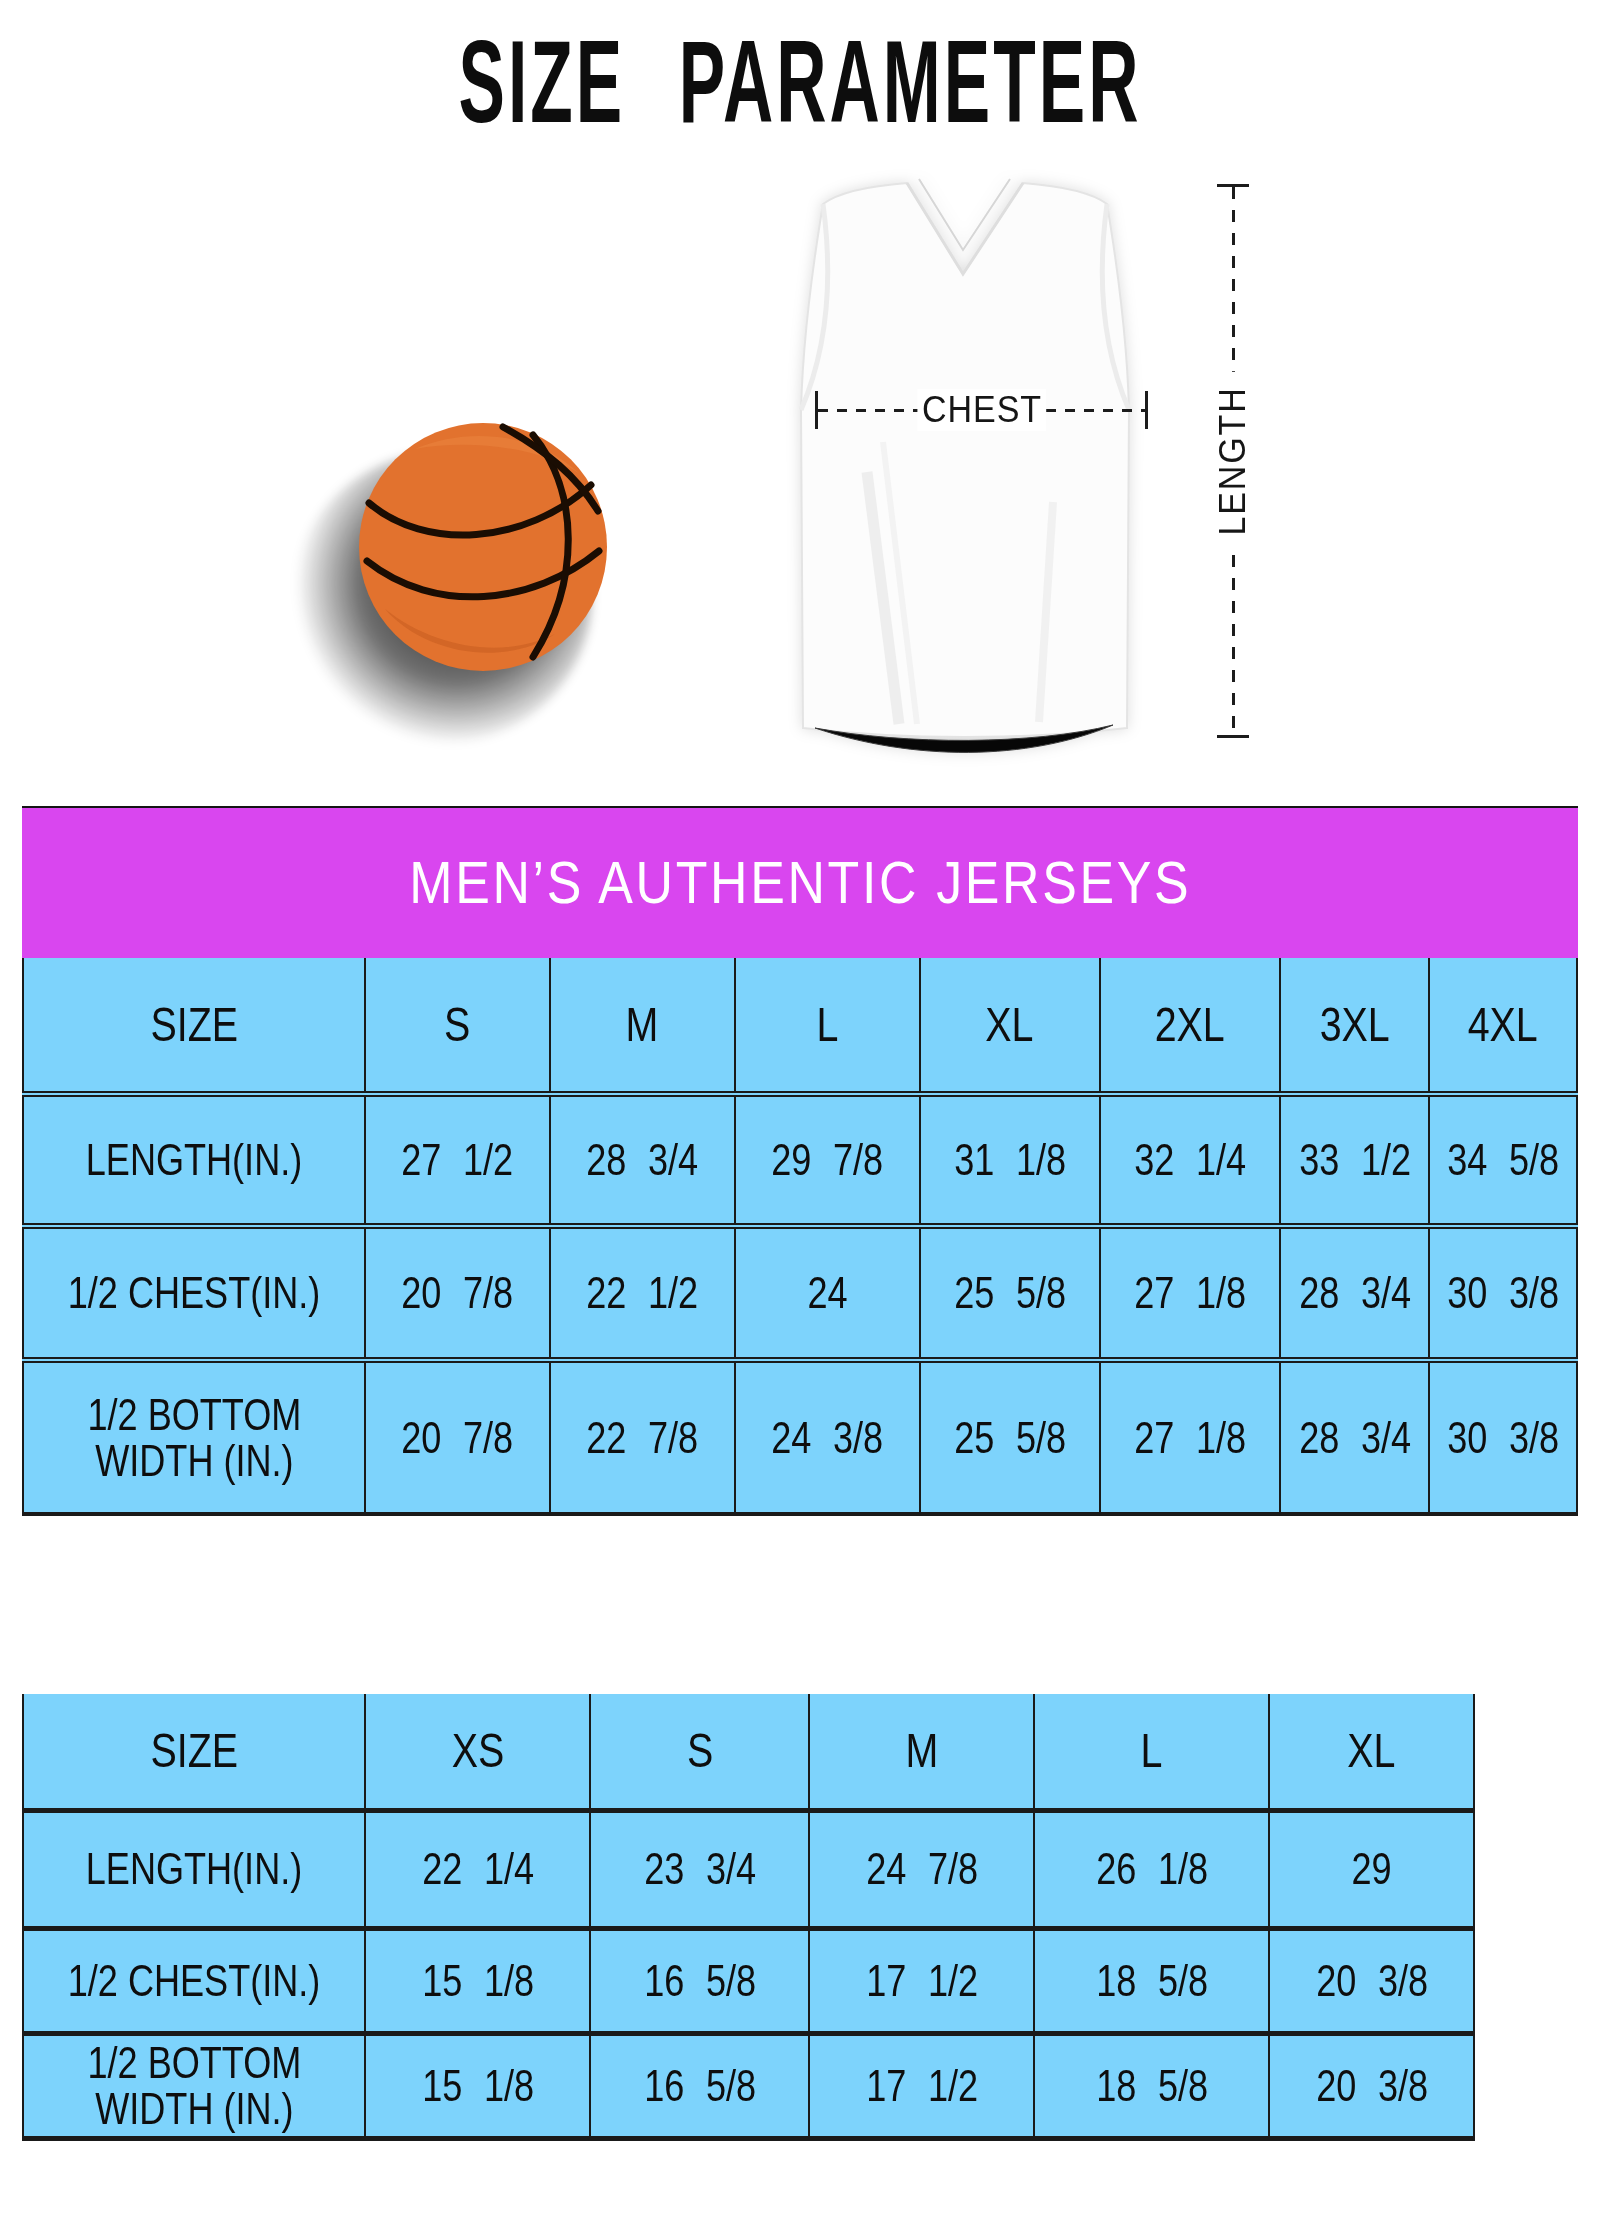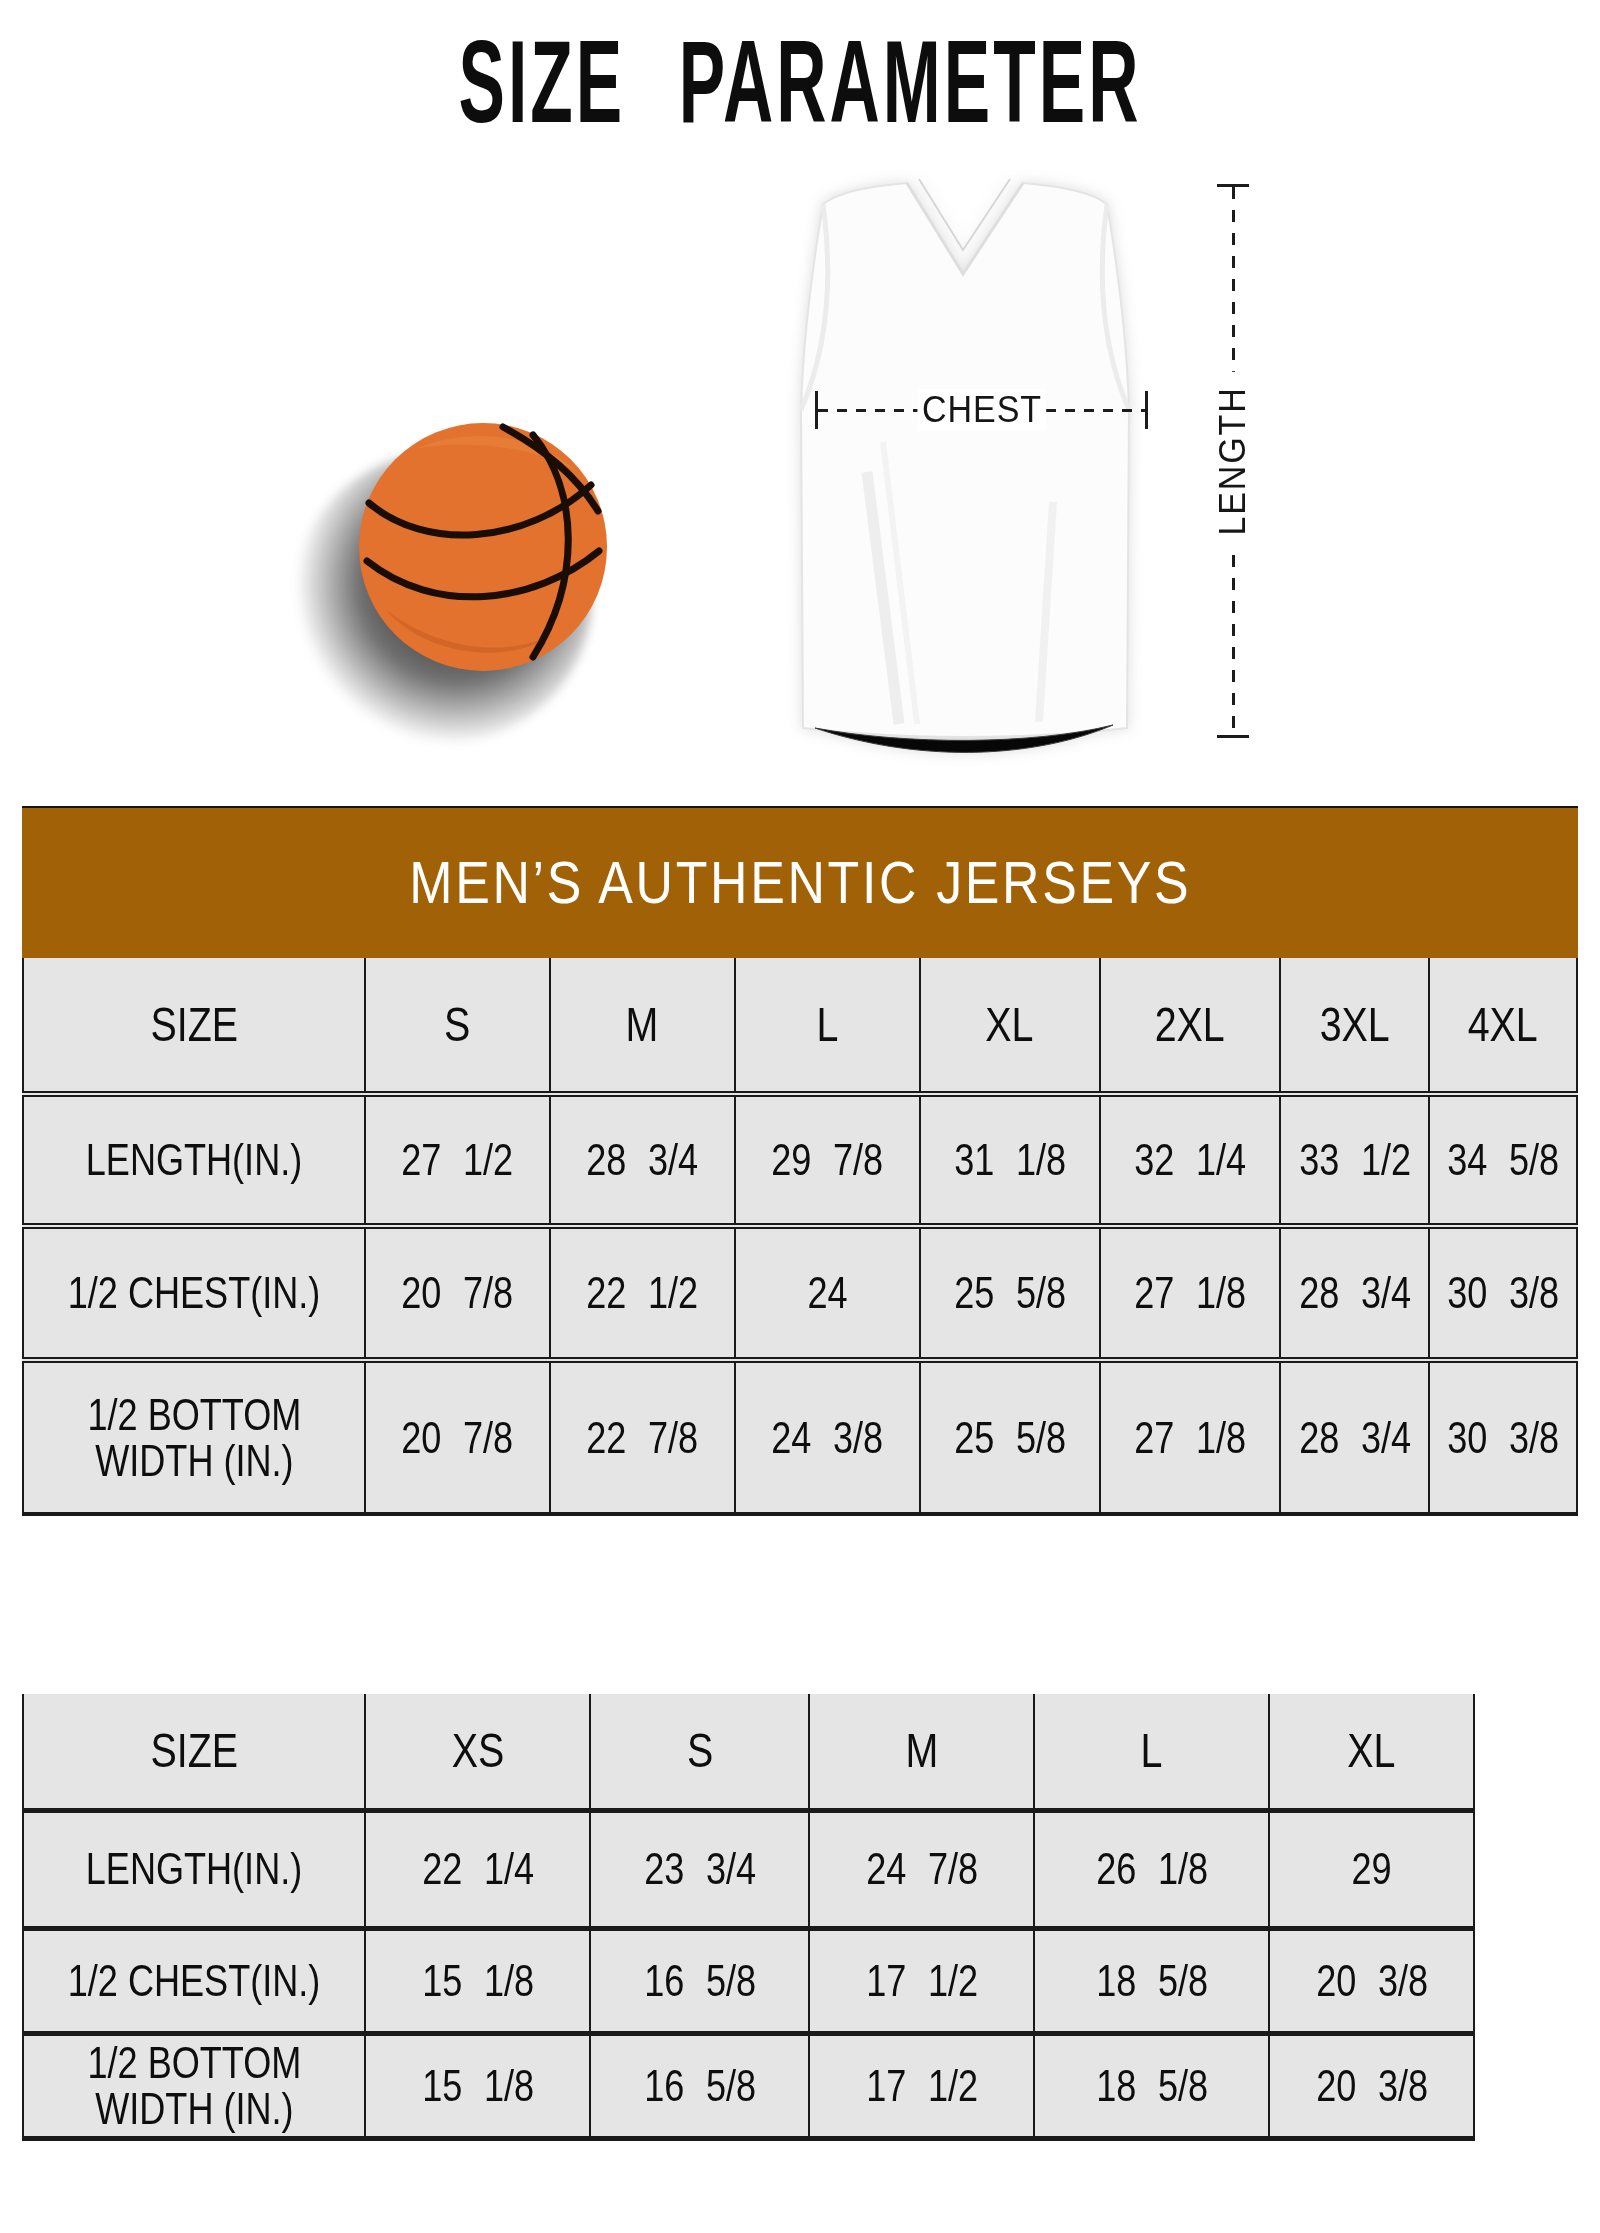--- a/index.html
+++ b/index.html
@@ -56,35 +56,35 @@
     position:absolute; top:0; bottom:0; left:50%; width:3px; margin-left:-1.5px;
     background:repeating-linear-gradient(180deg,#1c1c1c 0 12px, transparent 12px 23px);
   }
   .length-line .measure-label {
     transform:translate(-50%,-50%) rotate(-90deg) scaleX(0.92);
     padding:0 16px; letter-spacing:2px;
   }
 
   
   .bar {
-    position:absolute; background:#a16207;
+    position:absolute; background:#d946ef;
     border-top:2px solid #141414; border-bottom:2px solid #141414;
     display:flex; align-items:center; justify-content:center;
   }
   .bar-mens  { left:22px; top:802px;  width:1556px; height:150px; }
   .bar-boys  { left:22px; top:1572px; width:1453px; height:116px; }
   .bar span {
     color:#ffffff; font-size:59px; letter-spacing:3px; white-space:nowrap;
     transform:scaleX(0.88); display:inline-block;
   }
 
   
   table.sizes {
     position:absolute; border-collapse:collapse; table-layout:fixed;
-    background:#e5e5e5;
+    background:#7dd3fc;
   }
   table.mens { left:22px; top:954px;  width:1556px; }
   table.boys { left:22px; top:1690px; width:1453px; }
   table.sizes td, table.sizes th {
     border-left:2px solid #1a1a1a; text-align:center; vertical-align:middle;
     font-weight:normal; padding:0; overflow:hidden;
   }
   table.sizes td:first-child, table.sizes th:first-child { border-left:none; }
   table.sizes { border:2px solid #1a1a1a; border-top:none; }
   table.mens { border-bottom-width:4px; }

